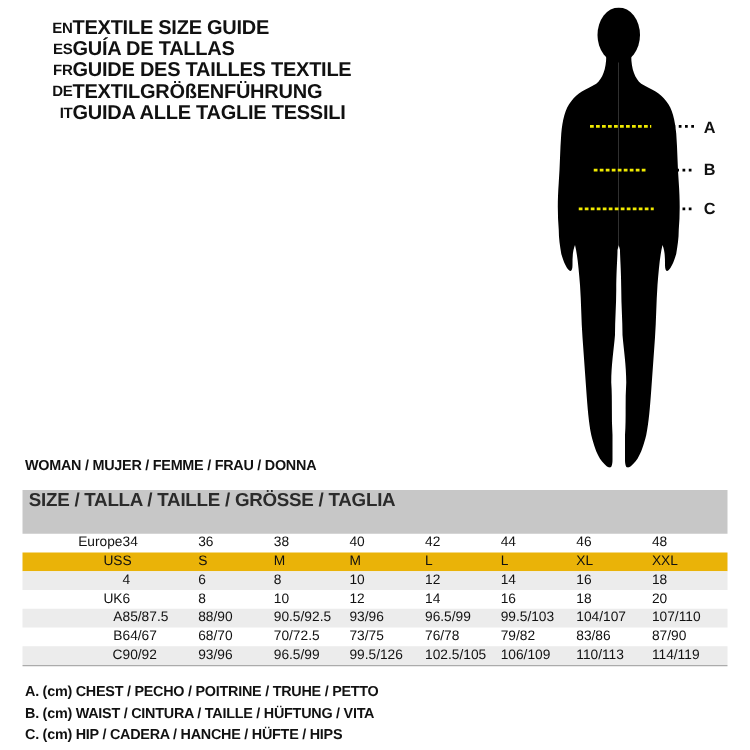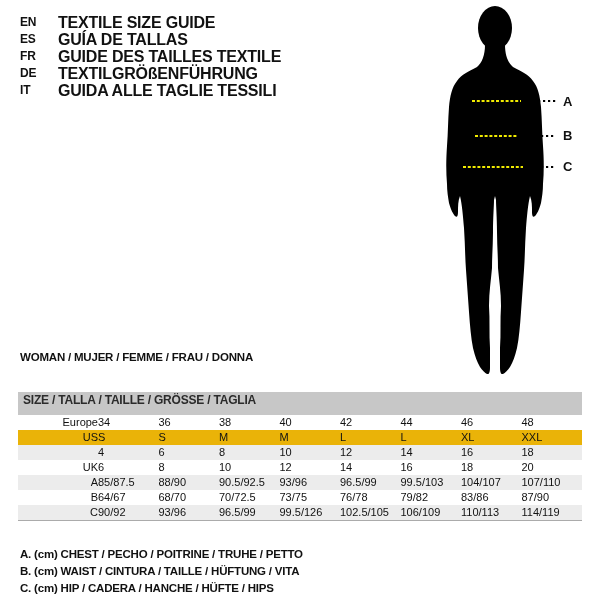--- a/index.html
+++ b/index.html
@@ -1,37 +1,37 @@
 <!DOCTYPE html>
 <html><head>
 <meta charset="utf-8">
 <style>
   html,body{margin:0;padding:0;}
   body{font-family:"Liberation Sans","DejaVu Sans",sans-serif;background:#fff;}
   #canvas{position:relative;width:600px;height:600px;background:#fff;overflow:hidden;}
 
   
-  .langs{position:absolute;left:20px;top:14px;}
+  .langs{position:absolute;left:20px;top:14px;text-align:right;}
   .lang-row{display:flex;height:17px;line-height:17px;}
   .lang-code{width:38px;font-weight:700;font-size:12px;letter-spacing:-0.2px;color:#111;}
   .lang-label{font-weight:700;font-size:16px;letter-spacing:-0.2px;color:#111;white-space:nowrap;}
 
   
   .figure-wrap{position:absolute;left:432px;top:6px;width:126px;height:368px;}
   .marker-label{position:absolute;font-weight:700;font-size:13px;color:#111;}
   .marker-a{left:563px;top:94px;}
   .marker-b{left:563px;top:128px;}
   .marker-c{left:563px;top:159px;}
 
   
-  .section-title{position:absolute;left:20px;top:351px;font-weight:700;font-size:11.5px;letter-spacing:-0.2px;color:#111;}
+  .section-title{position:absolute;left:20px;top:367px;font-weight:700;font-size:11.5px;letter-spacing:-0.2px;color:#111;}
 
   
   .size-table{position:absolute;left:18px;top:392px;width:564px;font-size:11px;color:#111;}
-  .t-header{height:23px;line-height:17px;background:#c7c7c7;font-weight:700;font-size:12px;color:#2b2b2b;padding-left:5px;letter-spacing:-0.2px;box-sizing:border-box;}
+  .t-header{height:35px;line-height:17px;background:#c7c7c7;font-weight:700;font-size:15px;color:#2b2b2b;padding-left:5px;letter-spacing:-0.2px;box-sizing:border-box;}
   .t-row{display:grid;grid-template-columns:80px repeat(8,1fr);height:15px;line-height:15px;}
   .t-row.shade{background:#ececec;}
   .t-label{padding-left:5px;text-align:right;white-space:nowrap;}
   .t-cell{text-align:left;white-space:nowrap;}
   .t-body{border-bottom:1px solid #ababab;}
 
   
   .legend{position:absolute;left:20px;top:546px;}
   .legend-line{height:17px;line-height:17px;font-weight:700;font-size:11.5px;letter-spacing:-0.2px;color:#111;white-space:nowrap;}
 </style>

